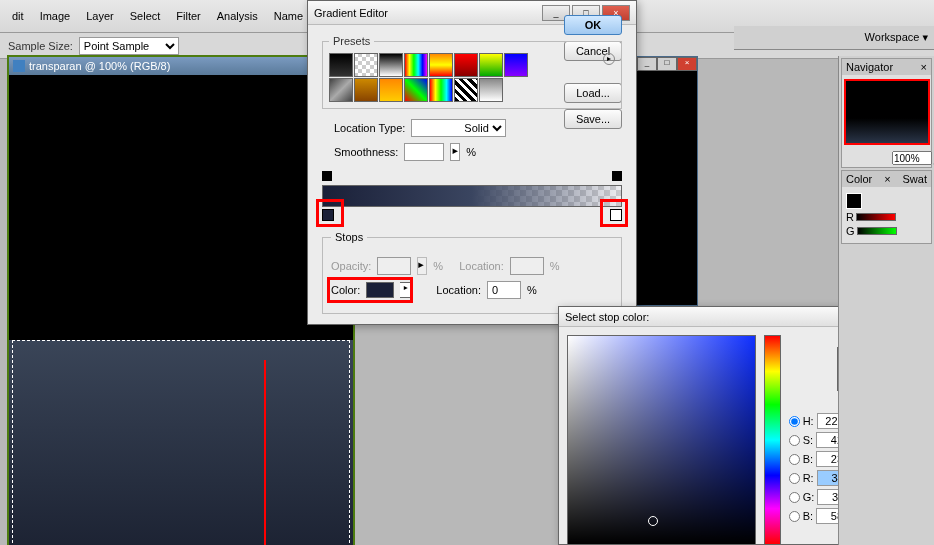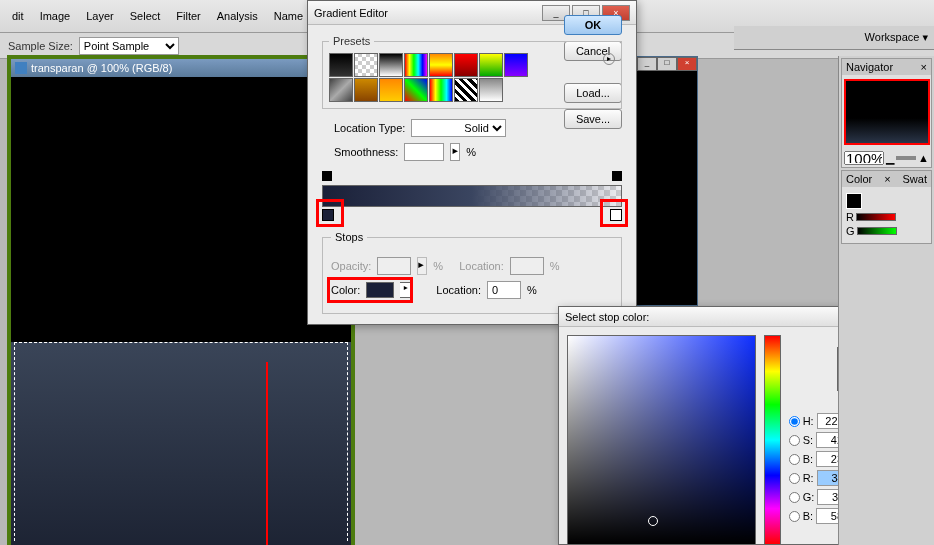--- a/index.html
+++ b/index.html
@@ -2,21 +2,21 @@
 <html><head>
 <meta charset="utf-8">
 <style>
 *{margin:0;padding:0;box-sizing:border-box;font-family:Tahoma,Arial,sans-serif;font-size:11px;}
 body{background:#b8b8b8;width:934px;height:545px;overflow:hidden;position:relative;}
 .menubar{background:linear-gradient(#e8e8e8,#d8d8d8);height:20px;display:flex;align-items:center;padding:16px 4px;border-bottom:1px solid #999;}
 .menubar span{padding:2px 8px;cursor:default;}
 .optbar{background:#d8d8d8;height:26px;display:flex;align-items:center;padding:0 8px;border-bottom:1px solid #999;gap:6px;}
 .optbar select{height:18px;font-size:11px;background:#fff;border:1px solid #999;width:100px;}
 .lbl{color:#333;}
-.docwin{position:absolute;left:7px;top:55px;width:348px;height:490px;background:#000;border:4px solid #4d7c0f;}
+.docwin{position:absolute;left:7px;top:55px;width:348px;height:490px;background:#000;border:2px solid #4d7c0f;}
 .doctitle{background:linear-gradient(#7a9ac0,#5a7a9a);height:18px;color:#fff;display:flex;align-items:center;padding:0 4px;gap:4px;}
 .doctitle .ico{width:12px;height:12px;background:#4080c0;display:inline-block;}
 .canvasarea{position:relative;width:100%;height:calc(100% - 18px);}
 .blacktop{width:100%;height:265px;background:#000;}
 .gradbottom{position:absolute;left:0;top:265px;width:100%;height:225px;background:linear-gradient(180deg,#3a4558 0%,#1a2030 100%);}
 .marquee{position:absolute;left:3px;top:265px;right:3px;height:1px;border-top:1px dashed #fff;}
 .marquee2{position:absolute;left:3px;top:265px;width:1px;bottom:0;border-left:1px dashed #fff;}
 .marquee3{position:absolute;right:3px;top:265px;width:1px;bottom:0;border-right:1px dashed #fff;}
 .arrow{position:absolute;left:255px;top:285px;width:2px;height:240px;background:#ff0000;}
 .arrow::after{content:'';position:absolute;bottom:-2px;left:-6px;width:0;height:0;border-left:7px solid transparent;border-right:7px solid transparent;border-top:14px solid #ff0000;}
@@ -60,21 +60,21 @@
 .cpcol .r{display:flex;align-items:center;gap:3px;}
 .cpcol input[type=text]{width:30px;height:16px;border:1px solid #999;text-align:right;padding:0 2px;}
 .cpcol input[type=radio]{width:11px;height:11px;}
 .cpbtns{position:absolute;right:4px;top:28px;display:flex;flex-direction:column;gap:4px;}
 .cpbtns .btn{width:54px;font-size:10px;}
 .panels{position:absolute;right:0;top:56px;width:96px;height:489px;background:#d0d0d0;border-left:1px solid #888;}
 .panel{border:1px solid #999;margin:2px;background:#e0e0e0;}
 .panel .ptitle{background:#c8c8c8;padding:2px 4px;font-size:10px;display:flex;justify-content:space-between;}
 .navthumb{width:86px;height:66px;margin:4px auto;border:2px solid #ff0000;background:linear-gradient(180deg,#000 0%,#000 60%,#2a3548 100%);}
 .zoombar{display:flex;align-items:center;gap:2px;padding:2px;}
-.zoombar input{width:40px;height:14px;font-size:15px;}
+.zoombar input{width:40px;height:14px;font-size:10px;margin-left:48px;}
 .colorpanel{padding:4px;}
 .colorpanel .r{display:flex;align-items:center;gap:2px;margin:2px 0;}
 .slider{width:40px;height:8px;background:linear-gradient(90deg,#000,#f00);border:1px solid #666;}
 .toolicons{position:absolute;left:840px;top:60px;width:20px;display:flex;flex-direction:column;gap:2px;}
 .toolicons div{width:18px;height:18px;background:#d8d8d8;border:1px solid #888;font-size:10px;text-align:center;line-height:16px;}
 .wsbar{position:absolute;right:0;top:26px;height:24px;width:200px;background:#d0d0d0;display:flex;align-items:center;justify-content:flex-end;padding:0 6px;border-bottom:1px solid #888;}
 .doc2{position:absolute;left:628px;top:56px;width:70px;height:250px;background:#000;border:1px solid #4a6a8a;}
 .doc2 .wb{position:absolute;right:0;top:0;display:flex;}
 .doc2 .wb div{width:20px;height:14px;background:#d0d0d0;border:1px solid #666;font-size:8px;text-align:center;}
 .doc2 .wb .cl{background:#d04030;color:#fff;}

